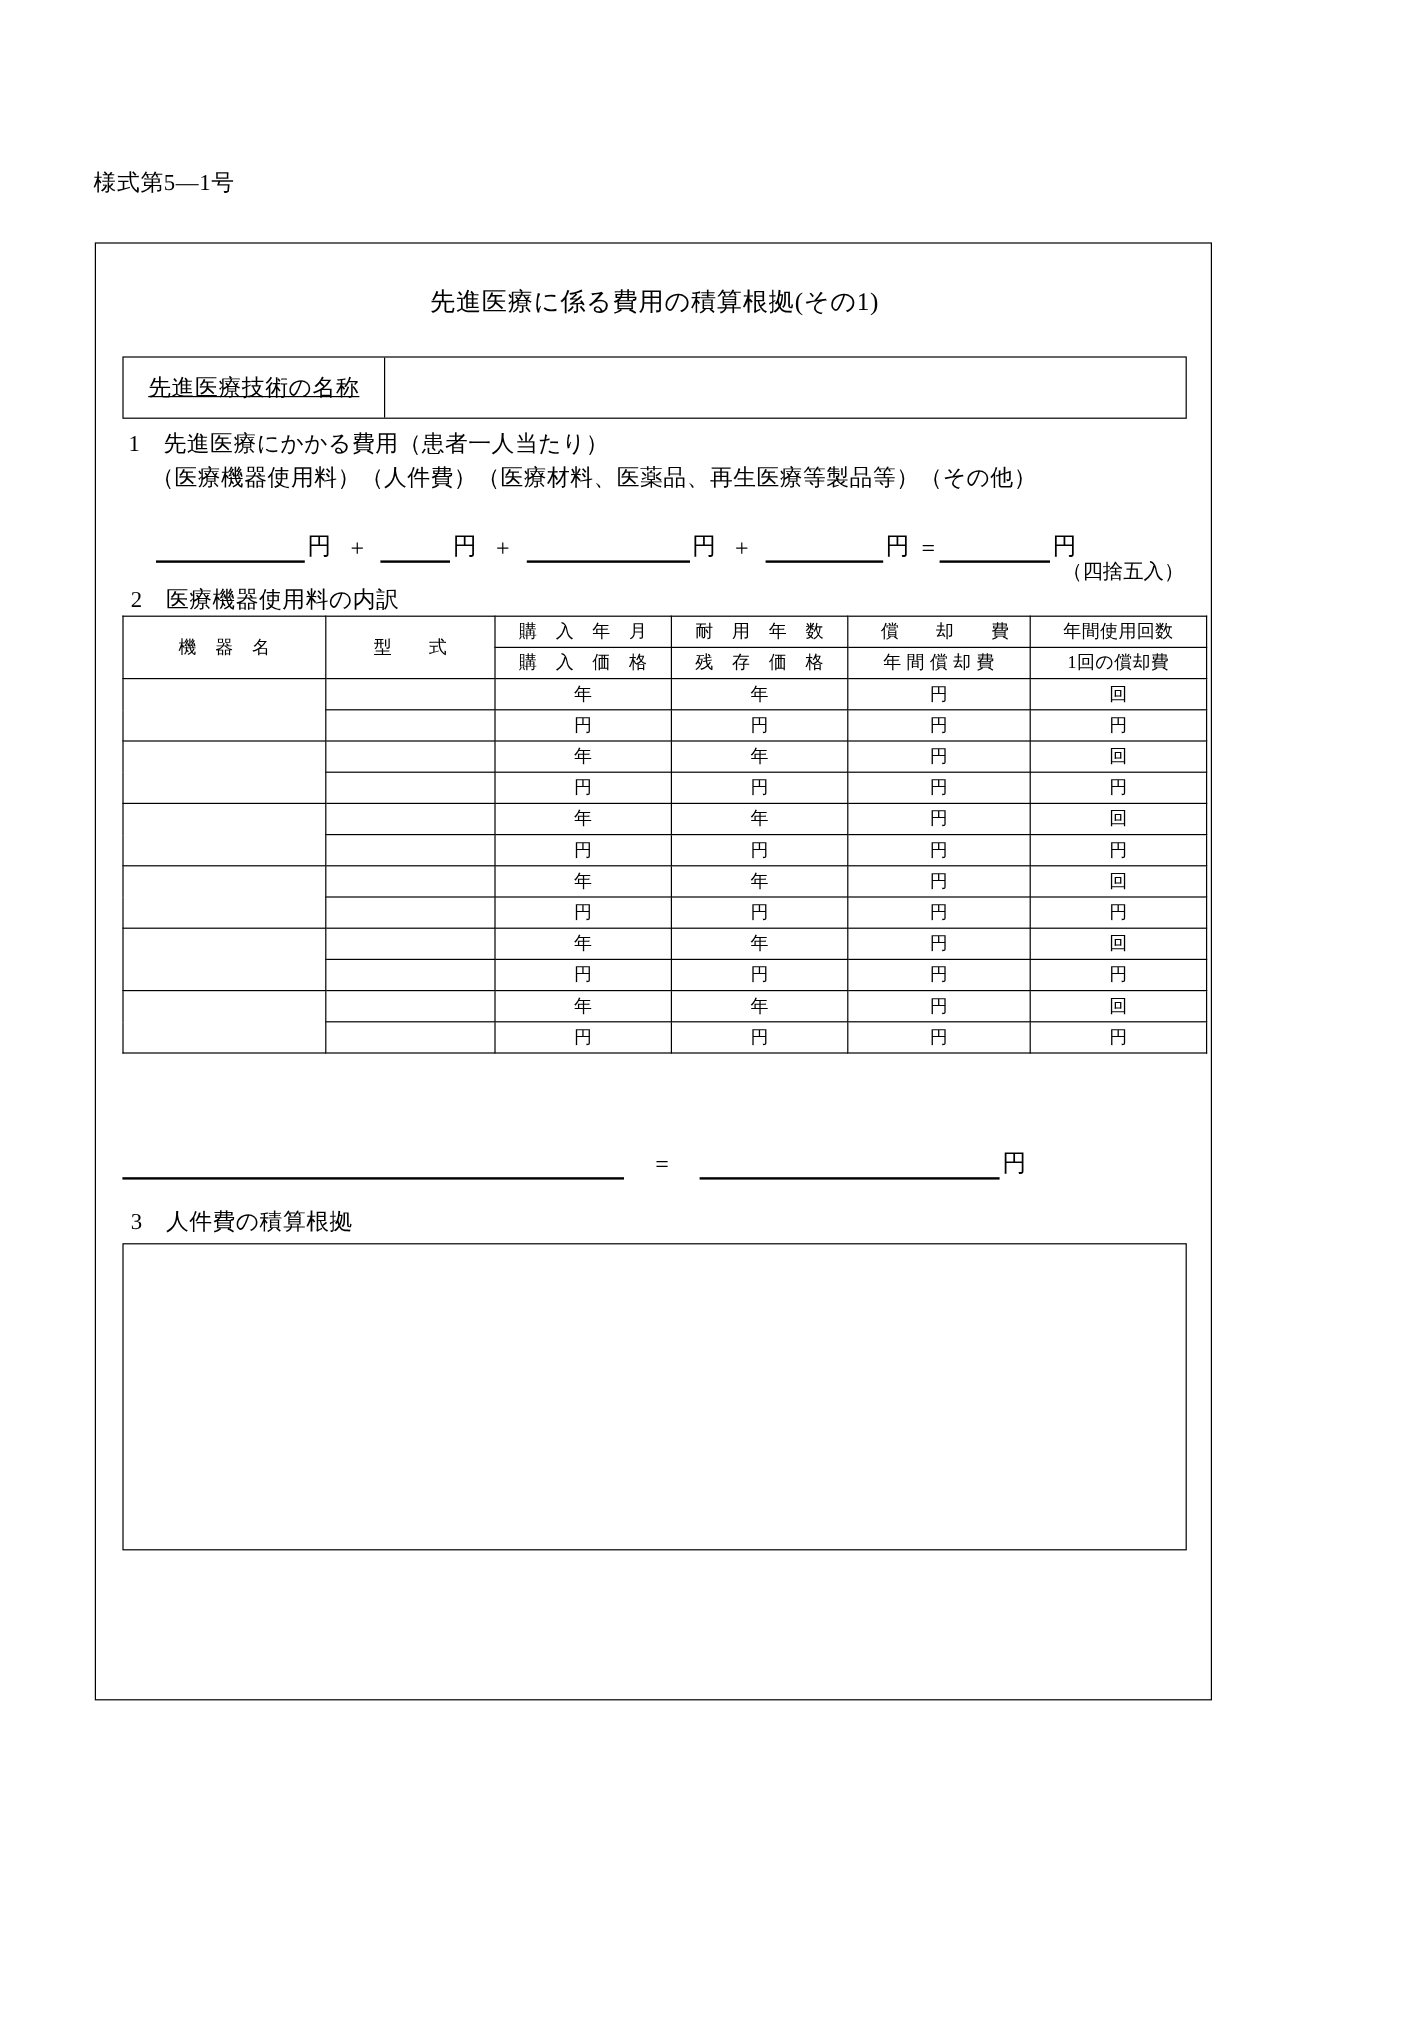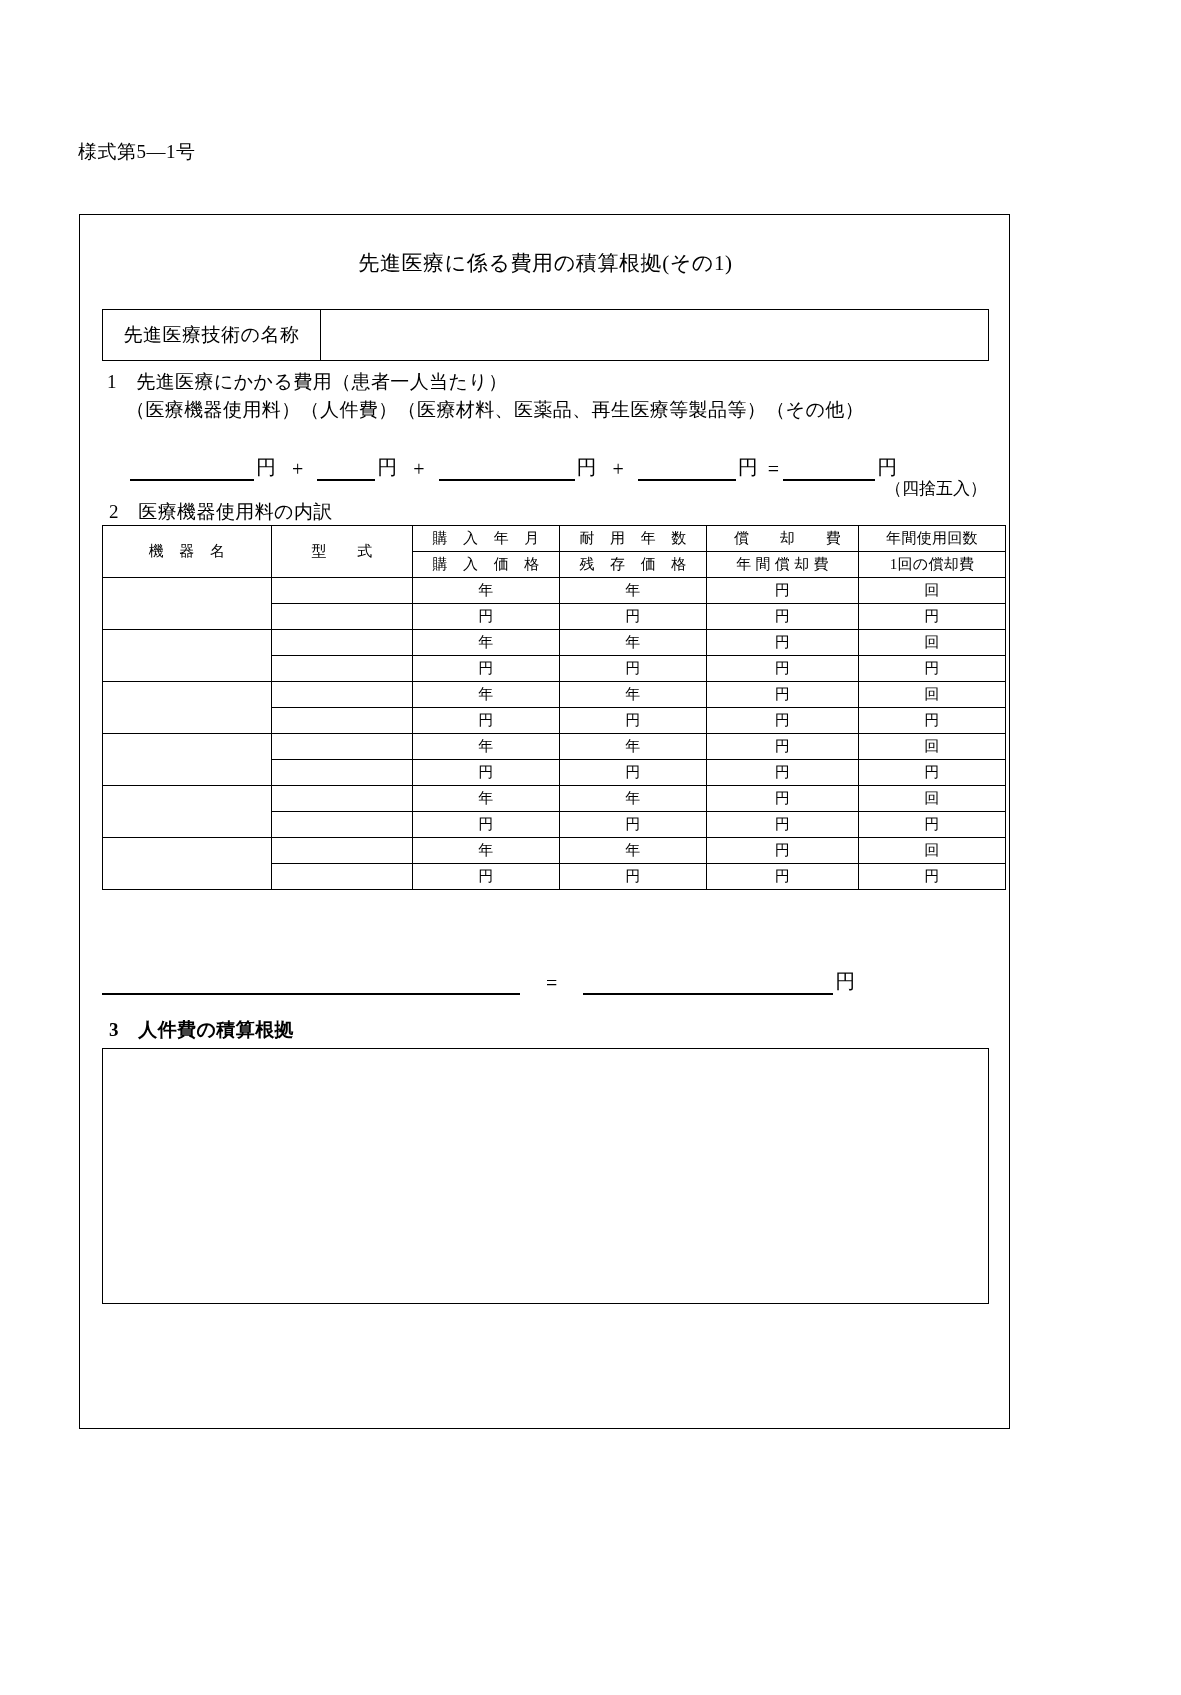--- a/index.html
+++ b/index.html
@@ -30,21 +30,21 @@
     top: 139px;
     font-size: 19px;
     letter-spacing: 0.5px;
     white-space: nowrap;
   }
 
   
   .outer-frame {
     position: absolute;
     left: 79px;
-    top: 214px;
+    top: 202px;
     width: 931px;
     height: 1215px;
     border: 1px solid #000;
     box-sizing: border-box;
   }
 
   
   .doc-title {
     position: absolute;
     left: 0;
@@ -59,20 +59,21 @@
   .tech-name-box {
     position: absolute;
     left: 22px;
     top: 94px;
     width: 887px;
     height: 52px;
     border: 1px solid #000;
     box-sizing: border-box;
     display: flex;
     align-items: stretch;
+    text-decoration: underline;
   }
   .tech-name-label {
     width: 218px;
     border-right: 1px solid #000;
     box-sizing: border-box;
     display: flex;
     align-items: center;
     justify-content: center;
     font-size: 19px;
     letter-spacing: 0.5px;
@@ -88,21 +89,21 @@
   
   .sec-head {
     position: absolute;
     font-size: 19px;
     letter-spacing: 0.4px;
     white-space: nowrap;
   }
   .sec1-head { left: 27px; top: 154px; }
   .sec1-sub  { left: 46px; top: 182px; }
   .sec2-head { left: 29px; top: 284px; }
-  .sec3-head { left: 29px; top: 802px; font-weight: bold; }
+  .sec3-head { left: 29px; top: 802px; }
 
   
   .formula {
     position: absolute;
     left: 22px;
     top: 232px;
     width: 900px;
     height: 34px;
     display: flex;
     align-items: flex-end;

